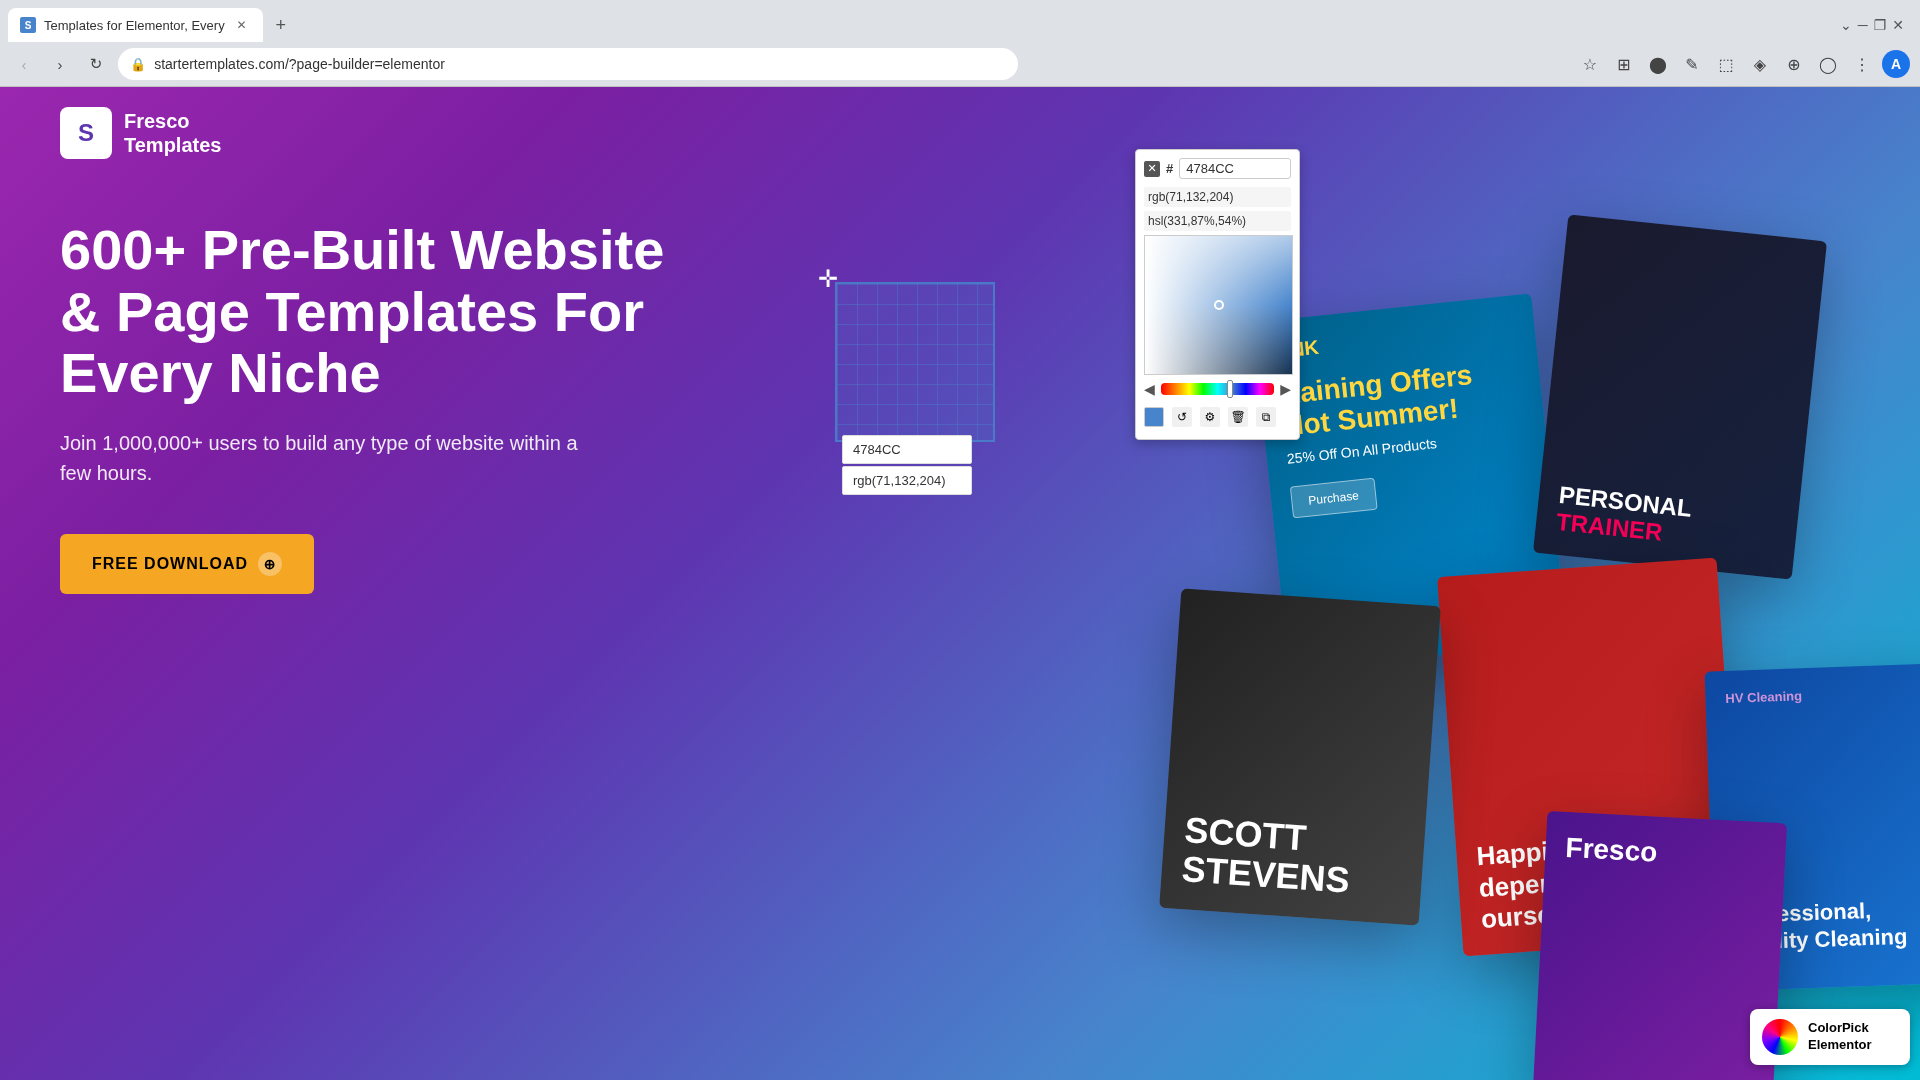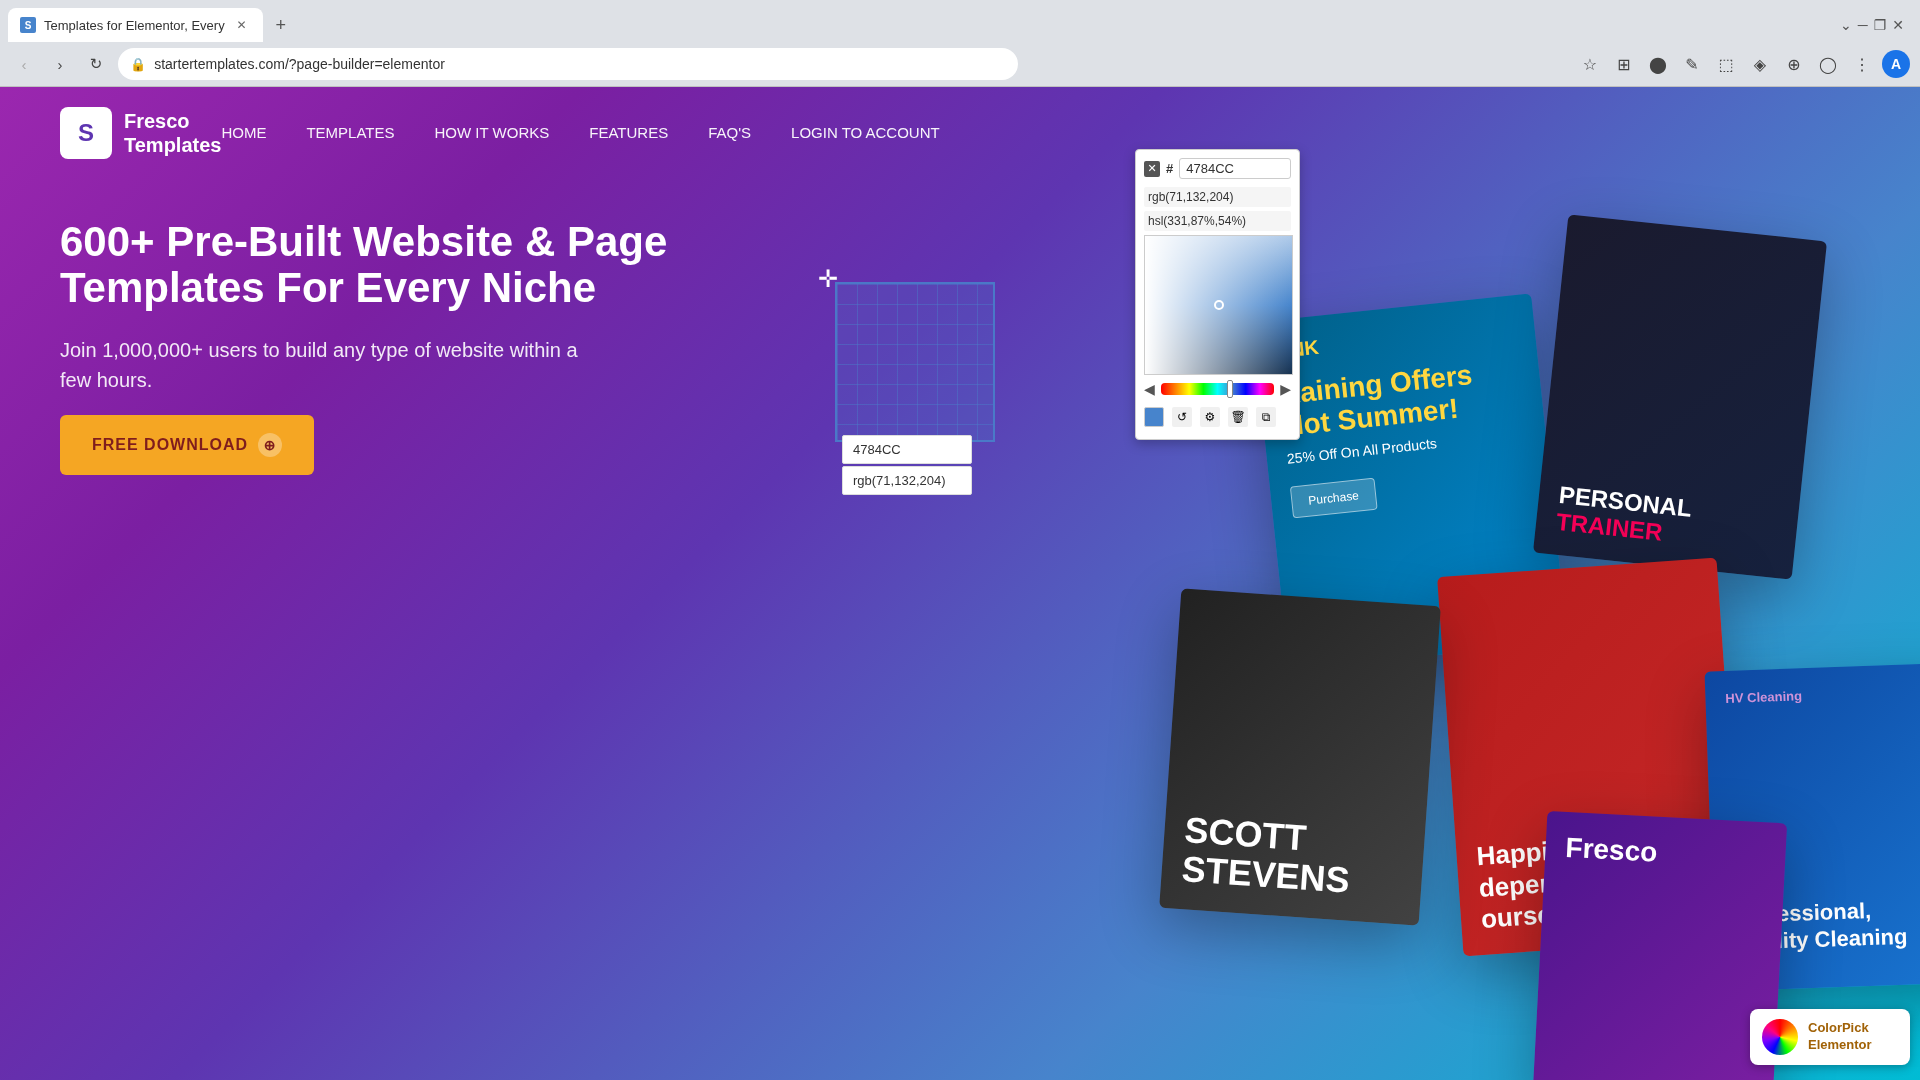--- a/index.html
+++ b/index.html
@@ -154,48 +154,49 @@
       opacity: 0.95;
     }
 
     
     .hero {
       padding: 40px 60px 0 60px;
       position: relative;
       z-index: 5;
     }
     .hero-title {
-      font-size: 42px;
+      font-size: 56px;
       font-weight: 900;
       color: white;
       line-height: 1.1;
       max-width: 650px;
       margin-bottom: 24px;
     }
     .hero-subtitle {
       font-size: 20px;
       color: rgba(255,255,255,0.9);
       max-width: 520px;
       line-height: 1.5;
       margin-bottom: 20px;
     }
     .cta-btn {
       display: inline-flex;
       align-items: center;
       gap: 10px;
       background: #f5a623;
-      color: #7f1d1d;
+      color: #000000;
       font-size: 16px;
       font-weight: 700;
       padding: 18px 32px;
       border-radius: 6px;
       border: none;
       cursor: pointer;
       letter-spacing: 1px;
       text-transform: uppercase;
+      margin-top: 26px;
     }
     .cta-btn-icon {
       width: 24px; height: 24px;
       background: rgba(255,255,255,0.3);
       border-radius: 50%;
       display: flex; align-items: center; justify-content: center;
       font-size: 14px;
     }
 
     
@@ -416,21 +417,21 @@
       width: 36px; height: 36px;
       background: conic-gradient(
         #ff0000, #ff8000, #ffff00, #00ff00, 
         #0000ff, #8000ff, #ff0080, #ff0000
       );
       border-radius: 50%;
     }
     .colorpick-text {
       font-size: 13px;
       font-weight: bold;
-      color: #a16207;
+      color: #000000;
       line-height: 1.3;
     }
 
     
     .card-content {
       width: 100%; height: 100%;
       display: flex; flex-direction: column;
       padding: 20px;
       color: white;
     }
@@ -519,30 +520,20 @@
 <div class="website">
 
   <div class="site-header">
     <div class="logo">
       <div class="logo-icon">S</div>
       <div class="logo-text">
         <div>Fresco</div>
         <div>Templates</div>
       </div>
     </div>
-    <nav>
-      <ul class="main-nav">
-        <li><a href="#">HOME</a></li>
-        <li><a href="#">TEMPLATES</a></li>
-        <li><a href="#">HOW IT WORKS</a></li>
-        <li><a href="#">FEATURES</a></li>
-        <li><a href="#">FAQ'S</a></li>
-        <li><a href="#">LOGIN TO ACCOUNT</a></li>
-      </ul>
-    </nav>
   </div>
 
   <div class="hero">
     <h1 class="hero-title">600+ Pre-Built Website &amp; Page Templates For Every Niche</h1>
     <p class="hero-subtitle">Join 1,000,000+ users to build any type of website within a few hours.</p>
     <button class="cta-btn">
       <span>FREE DOWNLOAD</span>
       <span class="cta-btn-icon">⊕</span>
     </button>
   </div>

